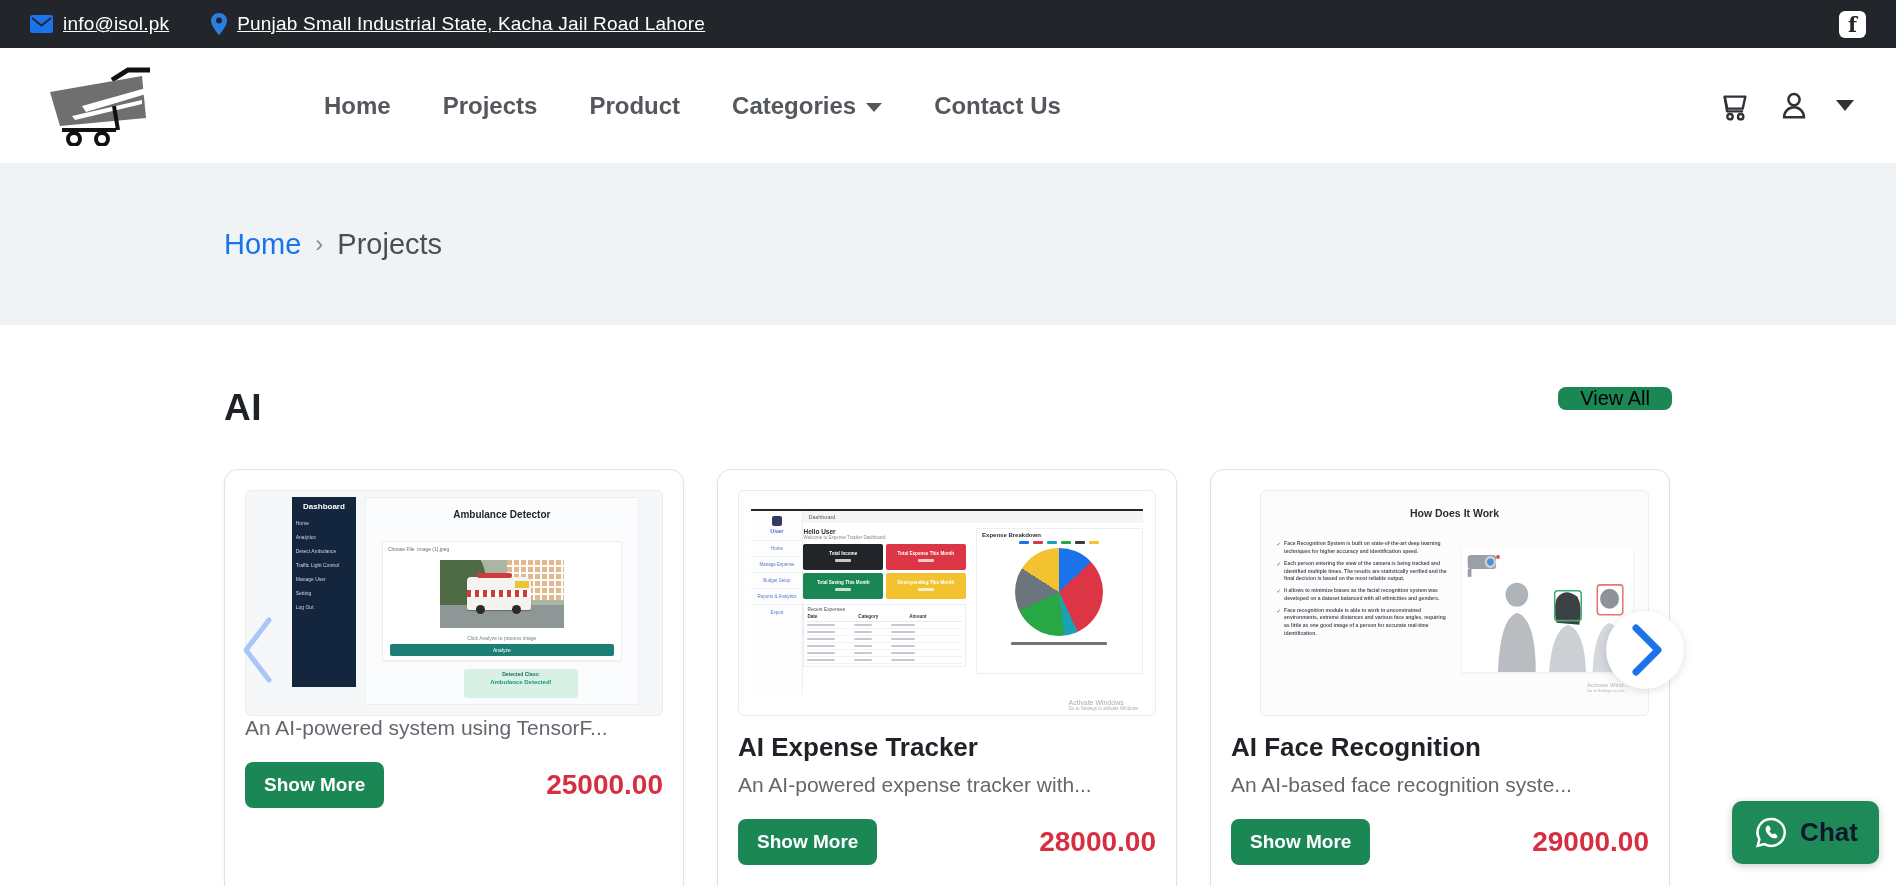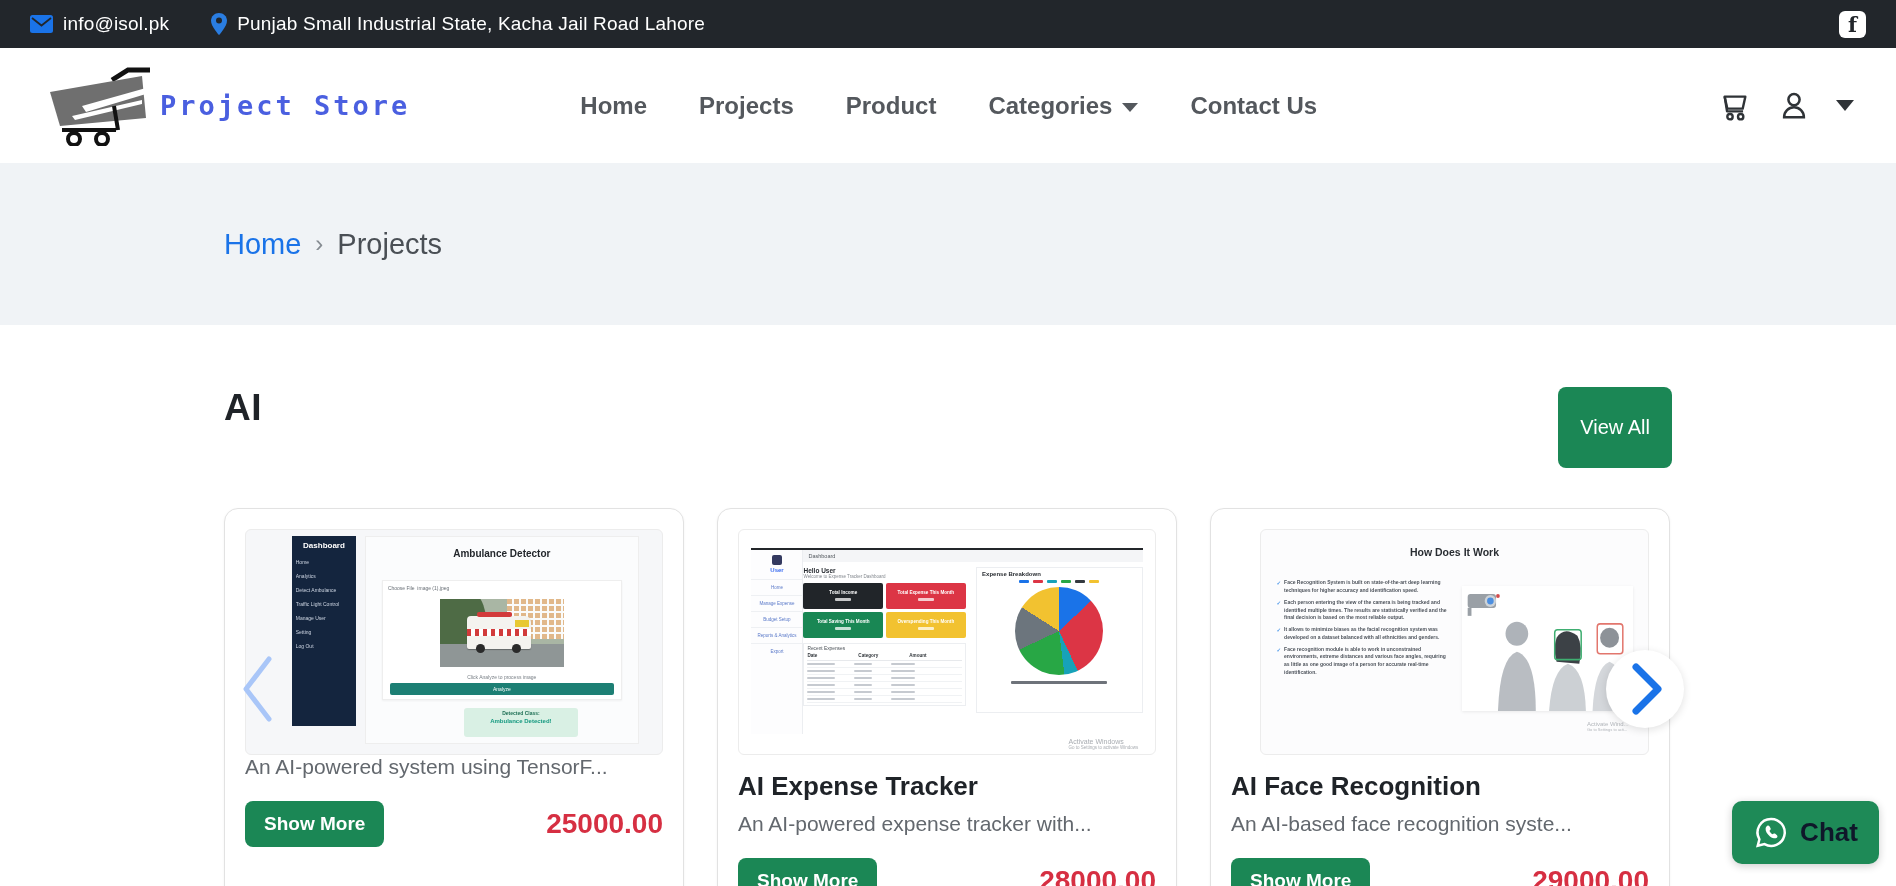--- a/index.html
+++ b/index.html
@@ -1,21 +1,21 @@
 <!DOCTYPE html>
 <html><head>
 <meta charset="utf-8">
 <style>
   * { margin:0; padding:0; box-sizing:border-box; }
   html,body { width:1896px; height:886px; overflow:hidden; background:#fff;
     font-family:"Liberation Sans", sans-serif; }
 
   
   .topbar { height:48px; background:#22262b; display:flex; align-items:center;
-    padding:0 30px; color:#fff; font-size:19px; }
+    padding:0 30px; color:#fff; font-size:19px;text-decoration:underline; }
   .topbar .txt { margin-left:10px; letter-spacing:.2px; }
   .topbar .loc-group { display:flex; align-items:center; margin-left:42px; }
   .topbar .spacer { flex:1; }
   .fb-badge { width:27px; height:27px; background:#fff; border-radius:6px;
     display:flex; align-items:center; justify-content:center; cursor:pointer; }
   .fb-badge span { color:#22262b; font-weight:bold; font-size:21px; font-family:"DejaVu Serif", serif; }
 
   
   header { height:115px; background:#fff; display:flex; align-items:center; padding:0 42px; }
   .logo { display:flex; align-items:center; cursor:pointer; }
@@ -35,22 +35,22 @@
   .container { width:1448px; margin:0 auto; }
   .breadcrumb { display:flex; align-items:center; font-size:29px; }
   .bc-home { color:#1a73e8; cursor:pointer; }
   .bc-sep { color:#868c92; margin:0 14px; font-size:24px; }
   .bc-cur { color:#4a4f55; }
 
   
   main { padding-top:62px; }
   .section-head { display:flex; align-items:flex-start; justify-content:space-between; margin-bottom:40px; }
   .section-title { font-size:37px; font-weight:800; color:#1f2328; letter-spacing:.5px; }
-  .btn-green { background:#1b8755; color:#ffffff; border:none; border-radius:8px;
-    font-size:20px; padding:29px 22px; cursor:pointer; font-family:inherit; }
+  .btn-green { background:#1b8755; color:#000000; border:none; border-radius:8px;
+    font-size:20px; padding:0 22px; cursor:pointer; font-family:inherit; }
 
   .cards-row { position:relative; display:flex; gap:33px; }
   .card { width:460px; height:560px; background:#fff; border:1px solid #e2e2e2;
     border-radius:14px; padding:20px; box-shadow:0 1px 3px rgba(0,0,0,.05); }
   .card-title { font-size:26px; font-weight:800; color:#1f2328; margin:16px 0 10px; }
   .card-desc { font-size:21px; color:#63686e; }
   .card-foot { display:flex; align-items:center; justify-content:space-between; margin-top:22px; }
   .btn-show { background:#1b8755; color:#fff; border:none; border-radius:8px;
     font-size:19px; font-weight:bold; padding:12px 19px; cursor:pointer; font-family:inherit; }
   .price { font-size:28px; font-weight:800; color:#d62f42; }
@@ -189,21 +189,20 @@
         <polyline points="70,14 86,4 108,4" fill="none" stroke="#111" stroke-width="5"></polyline>
         <polygon points="8,26 100,10 104,52 18,60" fill="#6f6f6f"></polygon>
         <polygon points="40,40 104,22 104,28 44,46" fill="#fff"></polygon>
         <polygon points="30,50 100,34 100,38 33,54" fill="#fff"></polygon>
         <line x1="20" y1="64" x2="74" y2="64" stroke="#111" stroke-width="4"></line>
         <line x1="72" y1="40" x2="76" y2="64" stroke="#111" stroke-width="4"></line>
         <circle cx="32" cy="73" r="6" fill="none" stroke="#111" stroke-width="4"></circle>
         <circle cx="60" cy="73" r="6" fill="none" stroke="#111" stroke-width="4"></circle>
       </svg>
     </span>
-    <span class="logo-text">Project Store</span>
   </div>
   <nav>
     <span class="nav-item">Home</span>
     <span class="nav-item">Projects</span>
     <span class="nav-item">Product</span>
     <span class="nav-item">
       <span>Categories</span>
       <span class="caret"></span>
     </span>
     <span class="nav-item">Contact Us</span>

